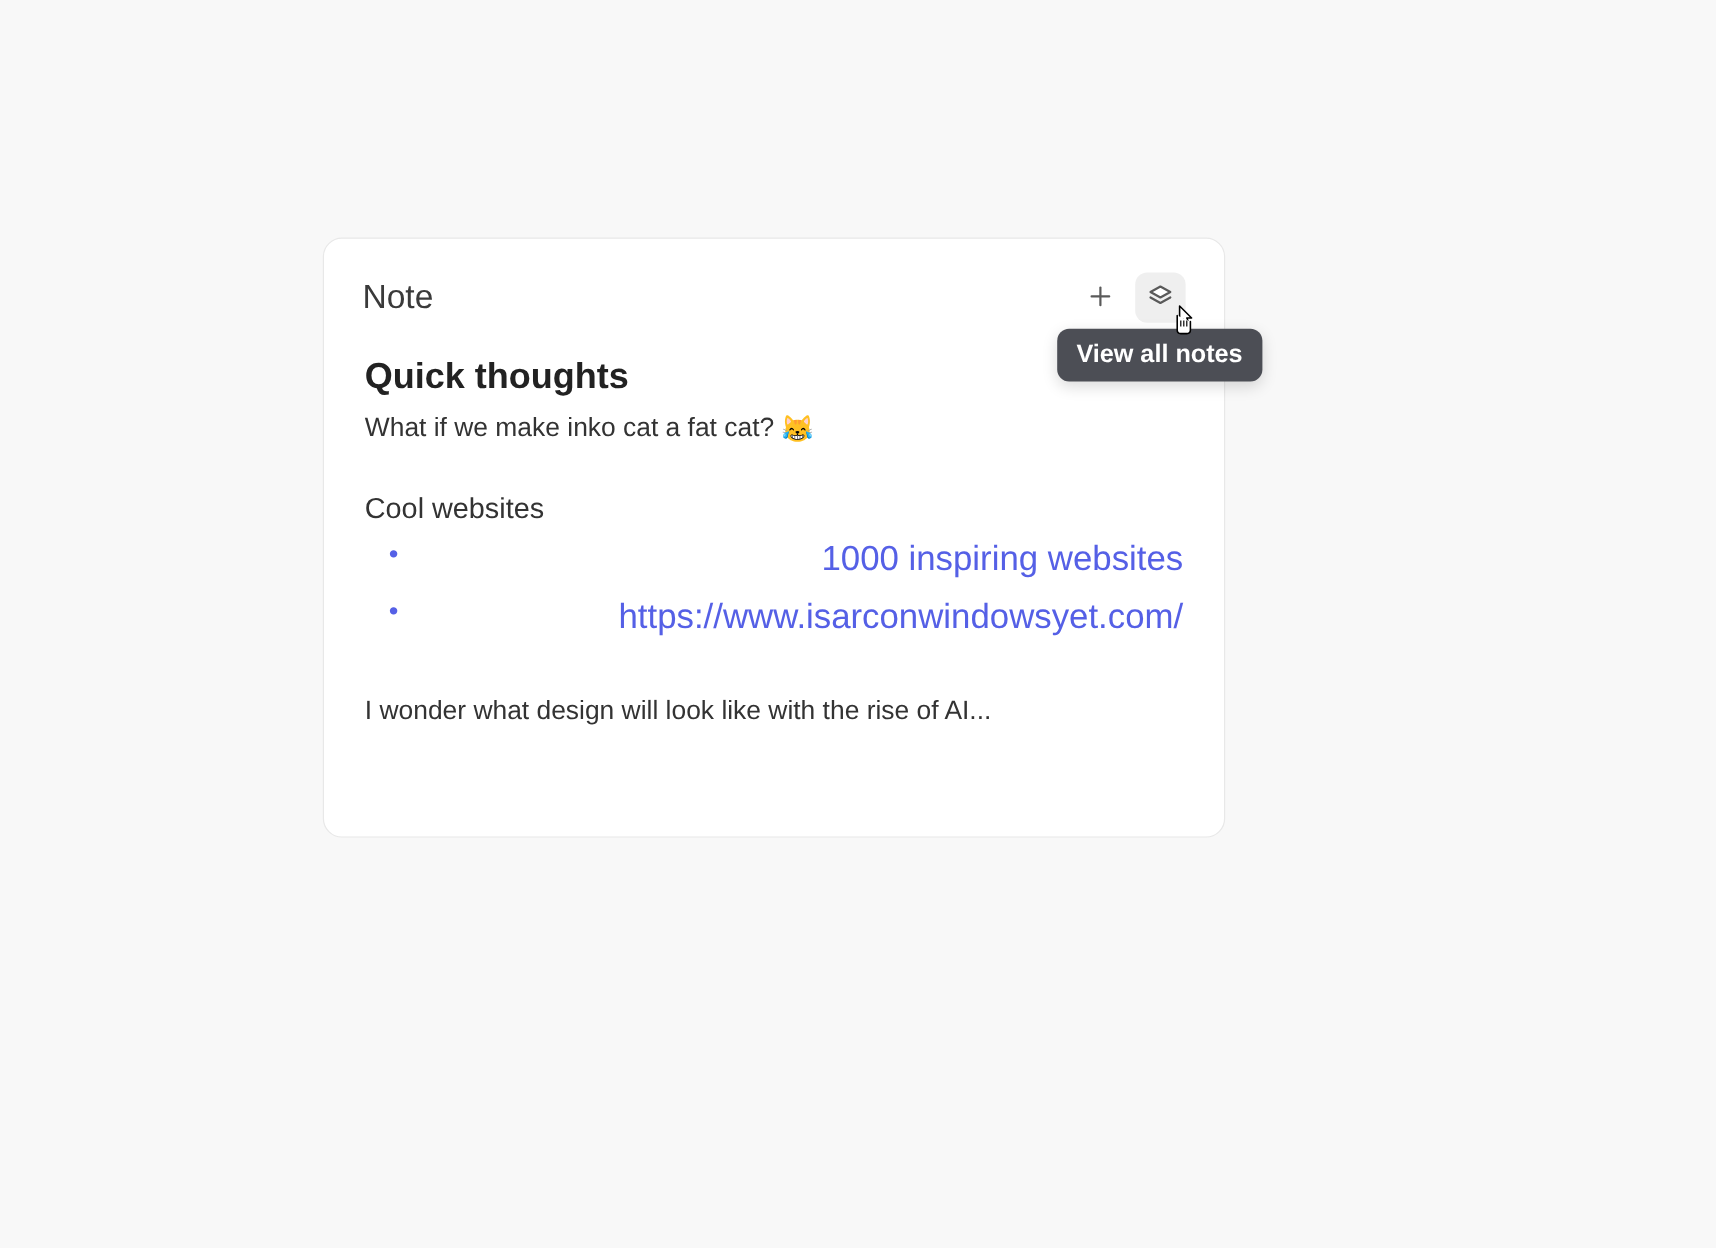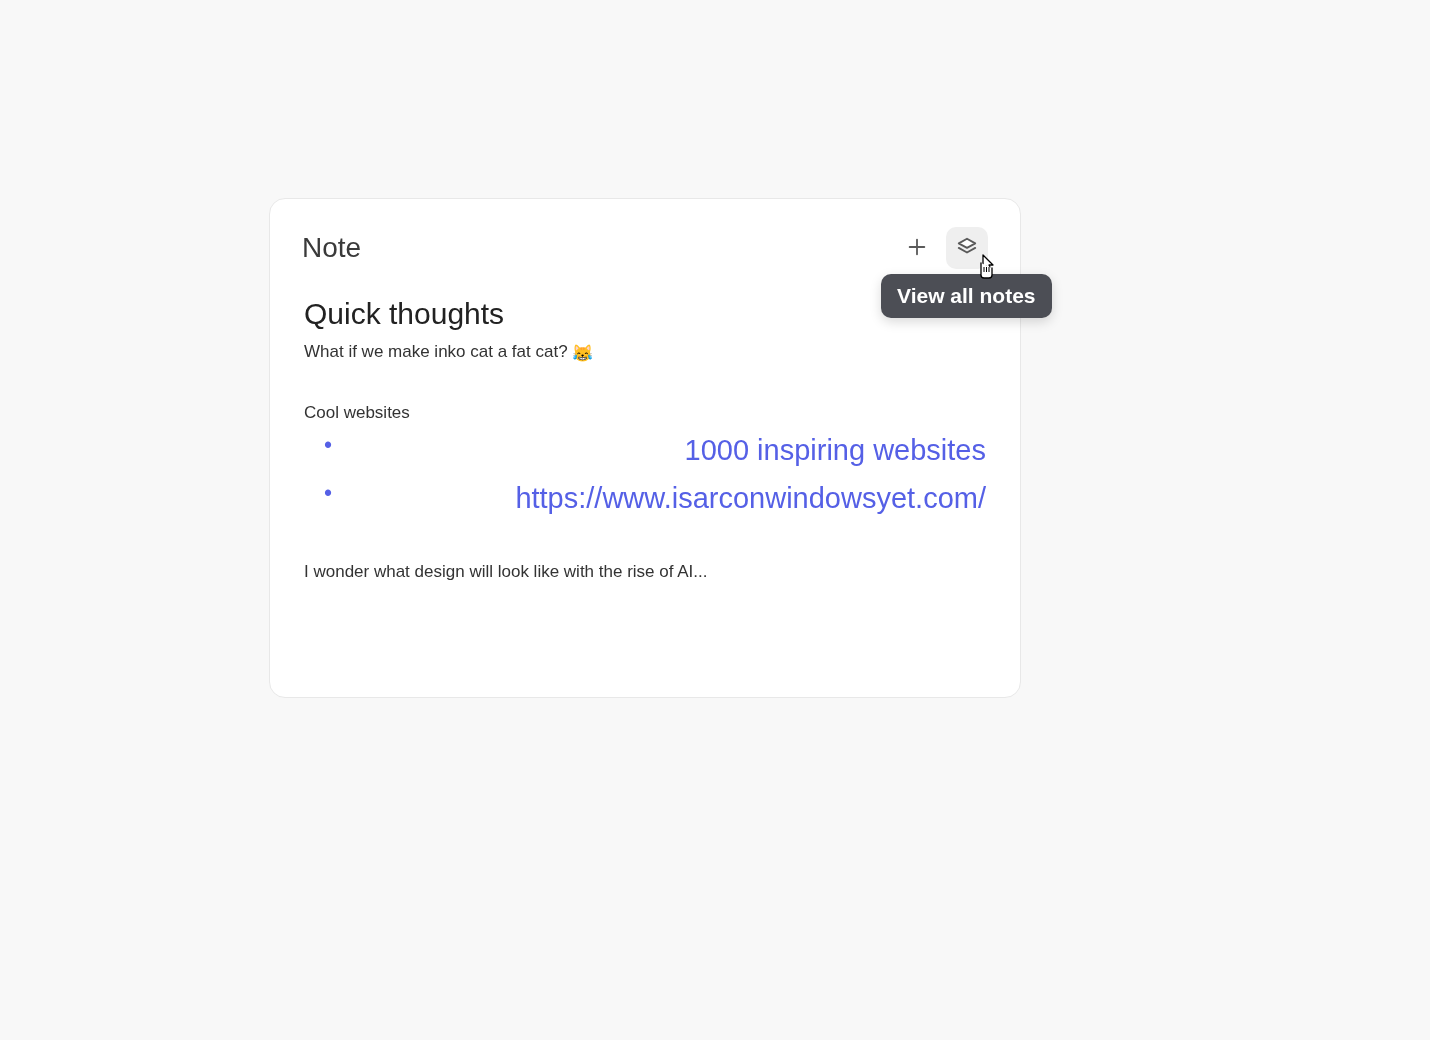--- a/index.html
+++ b/index.html
@@ -56,39 +56,39 @@
     background: #efefef;
   }
   .icon-btn svg {
     stroke: #5a5a5a;
   }
   .note-body {
     padding: 0 2px;
   }
   .note-title {
     font-size: 30px;
-    font-weight: 400;
+    font-weight: 700;
     color: #222;
     margin-bottom: 8px;
   }
   .note-text {
-    font-size: 17px;
+    font-size: 22px;
     font-weight: 400;
     color: #333;
     line-height: 1.55;
   }
   .note-text .emoji {
     display: inline-block;
     vertical-align: -2px;
   }
   .spacer {
     height: 36px;
   }
   .note-subhead {
-    font-size: 17px;
+    font-size: 24px;
     font-weight: 400;
     color: #333;
     margin-bottom: 4px;
   }
   .note-list {
     list-style: none;
     padding-left: 20px;
   }
   .note-list li {
     position: relative;

